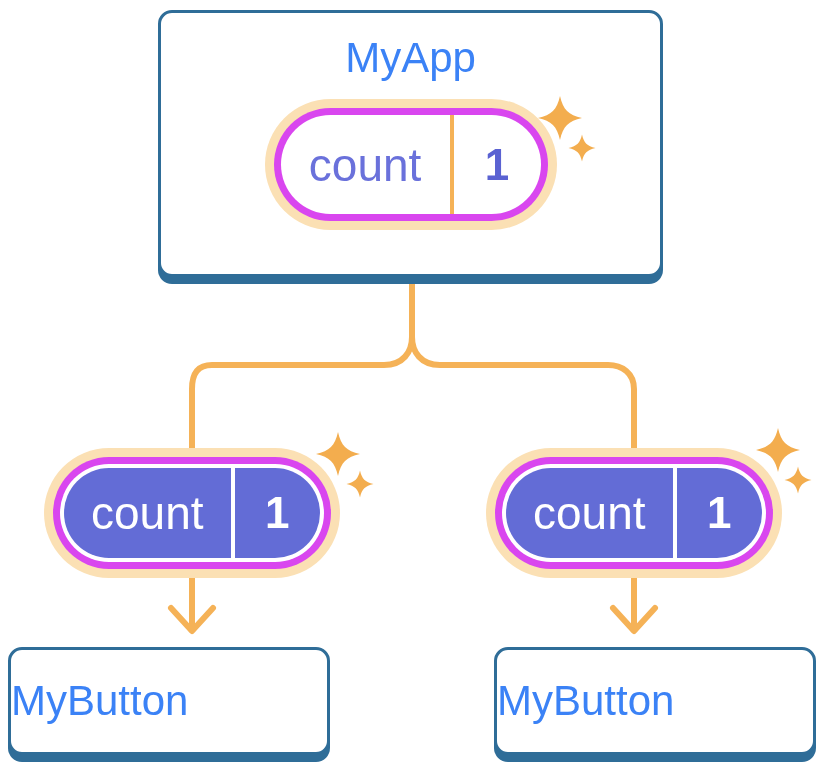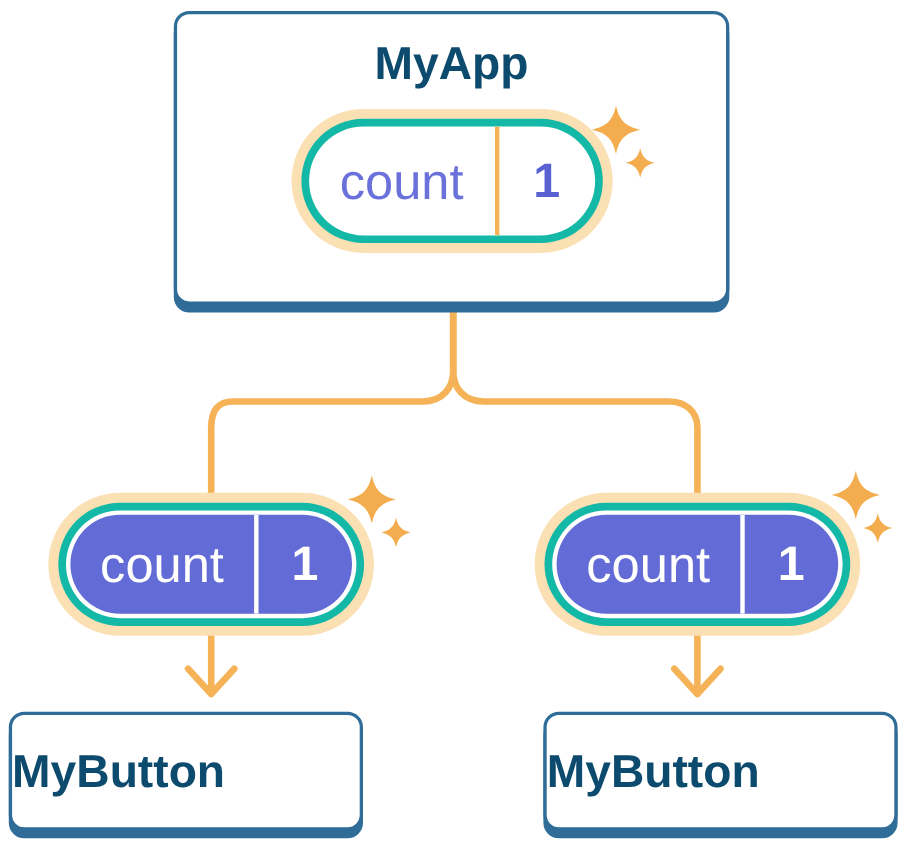--- a/index.html
+++ b/index.html
@@ -9,29 +9,29 @@
   }
   svg.overlay{position:absolute;left:0;top:0;pointer-events:none;}
 
   
   .card{
     position:absolute;background:#ffffff;border:3px solid #2f6d98;
     border-radius:14px;box-shadow:0 7px 0 #2f6d98;box-sizing:border-box;
   }
   .card-root{left:158px;top:10px;width:505px;height:267px;
     display:flex;flex-direction:column;align-items:center;}
-  .card-title{color:#0c4a6e;font-weight:700;font-size:42px;line-height:1.2;}
+  .card-title{color:#3b82f6;font-weight:400;font-size:42px;line-height:1.2;}
   .card-root .card-title{margin-top:20px;}
   .card-leaf{display:flex;align-items:center;justify-content:flex-start;}
   .card-leaf-left{left:8px;top:647px;width:322px;height:108px;}
   .card-leaf-right{left:494px;top:647px;width:322px;height:108px;}
 
   
   .pill{border-radius:999px;background:#fbe0b4;padding:9px;box-sizing:border-box;}
-  .pill-ring{background:#14b8a6;border-radius:999px;padding:7px;height:100%;box-sizing:border-box;}
+  .pill-ring{background:#d946ef;border-radius:999px;padding:7px;height:100%;box-sizing:border-box;}
   .pill-body{background:#ffffff;border-radius:999px;height:100%;display:flex;
     overflow:hidden;box-sizing:border-box;}
   .seg{display:flex;align-items:center;justify-content:center;}
   .seg-label{flex:1.95;}
   .seg-value{flex:1;font-weight:700;}
   .divider{width:4px;flex:none;}
 
   
   .pill-root{width:292px;height:131px;margin-top:16px;}
   .pill-root .seg-label{color:#6a71db;font-size:46px;}

